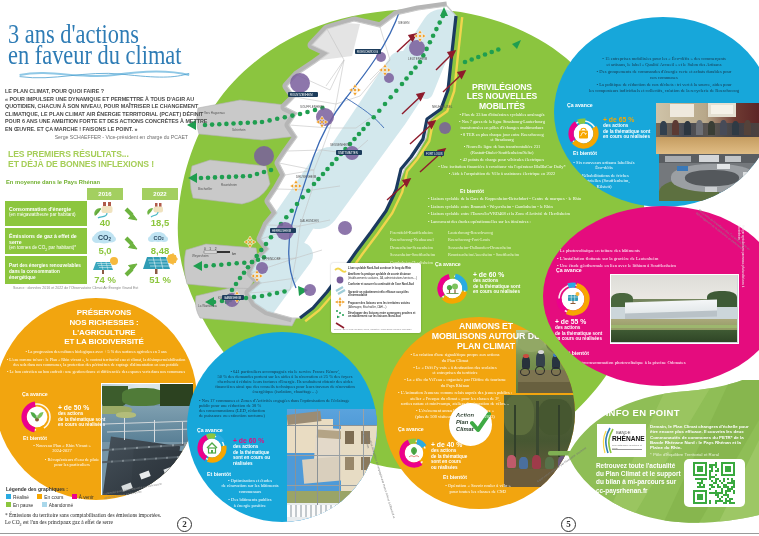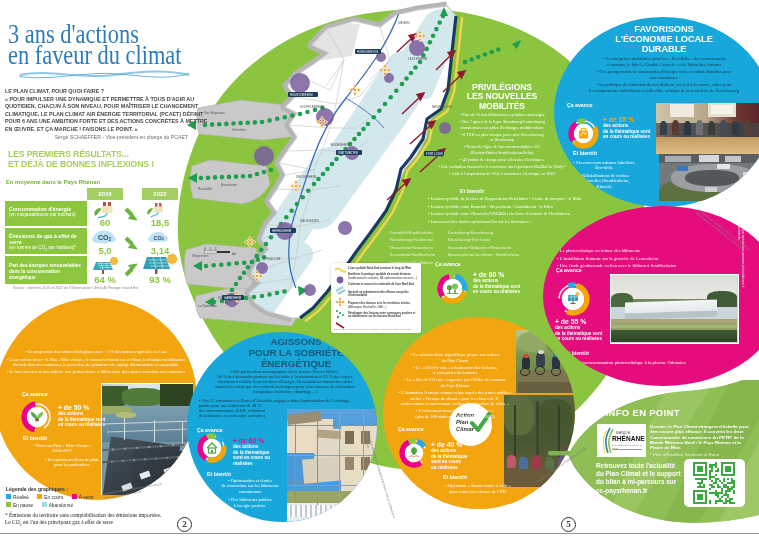--- a/index.html
+++ b/index.html
@@ -42,20 +42,21 @@
   .bullets div{position:relative;}
   .cav{font-size:5.2px;font-weight:bold;z-index:4;}
   .donut-label{z-index:4;}
   .donut-label b{display:block;font-size:6.8px;}
   .donut-label span{display:block;font-size:4.6px;line-height:5.6px;font-weight:bold;}
 </style>
 </head>
 <body>
 
 <div class="circ" style="left:-5px;top:298px;width:202px;height:202px;background:#f2a50f;">
+  <div class="abs sect w" style="left:29px;top:10px;width:160px;font-size:8px;line-height:9.8px;">PRÉSERVONS<br>NOS RICHESSES :<br>L'AGRICULTURE<br>ET LA BIODIVERSITÉ</div>
   <div class="abs bullets w" style="left:10px;top:51px;width:182px;text-align:center;font-size:4.2px;line-height:5px;">
     <div>• La progression des cultures biologiques avec + 5 % des surfaces agricoles en 3 ans</div>
     <div style="margin-top:2.6px;">• L'eau comme trésor : le Plan « Rhin vivant », le contrat territorial eau et climat, la désimperméabilisation des sols dans nos communes, la protection des périmètres de captage d'alimentation en eau potable</div>
     <div style="margin-top:2.6px;">• Le bon entretien au bon endroit : une gestion douce et différenciée des espaces verts dans nos communes</div>
   </div>
   <div class="abs cav w" style="left:27px;top:93px;">Ça avance</div>
   <div class="abs donut-label w" style="left:63px;top:106px;">
     <b>+ de 50 %</b>
     <span>des actions<br>de la thématique sont<br>en cours ou réalisées</span>
   </div>
@@ -465,26 +466,26 @@
   </div>
 <div class="rowlbl" style="top:227.5px;height:26.5px;padding-top:5px;">
   <b>Émissions de gaz à effet de serre</b>
     <span>(en tonnes de CO<sub style="font-size:3.5px;">2</sub> par habitant)*</span>
   </div>
 <div class="rowlbl" style="top:255.5px;height:28px;padding-top:7px;">
   <b style="font-size:4.7px;">Part des énergies renouvelables</b>
     <b style="font-size:4.7px;">dans la consommation énergétique</b>
   </div>
 
-<div class="num" style="left:83px;top:217px;">60</div>
+<div class="num" style="left:83px;top:217px;">40</div>
 <div class="num" style="left:138px;top:217px;">18,5</div>
 <div class="num" style="left:83px;top:245px;">5,0</div>
-<div class="num" style="left:138px;top:245px;">3,14</div>
-<div class="num" style="left:83px;top:274px;">64 %</div>
-<div class="num" style="left:138px;top:274px;">93 %</div>
+<div class="num" style="left:138px;top:245px;">8,48</div>
+<div class="num" style="left:83px;top:274px;">74 %</div>
+<div class="num" style="left:138px;top:274px;">51 %</div>
 
 <svg class="abs" style="left:90px;top:200px;" width="90" height="85" viewBox="0 0 90 85">
 
   <g>
     <path d="M11 8 C5 8 3 13 5 16 C8 13 10 12 11 8Z" fill="#6fb544"></path>
     <path d="M6 15 C7 12 9 10 11 9" stroke="#4e8f2f" stroke-width="0.7" fill="none"></path>
     <rect x="13" y="2" width="3" height="5" fill="#b05a4a"></rect>
       <rect x="18" y="2" width="3" height="5" fill="#b05a4a"></rect>
     <rect x="11.5" y="6" width="11" height="7" rx="2" fill="#f0e3c0"></rect>
     <path d="M17 13 C17 18 10 16 8 18" stroke="#49b8c6" stroke-width="1.2" fill="none"></path>
@@ -545,21 +546,20 @@
   <div>
     <span class="it"><span class="sq" style="background:#8cc63e;"></span>En pause</span>
     <span class="it"><span class="sq" style="background:#a9d7ea;"></span>Abandonné</span>
   </div>
 </div>
 
 <div class="footnote">* Émissions du territoire sans comptabilisation des émissions importées.<br>
 Le CO<sub style="font-size:4px;">2</sub> est l'un des principaux gaz à effet de serre</div>
 
 <div class="circ" style="left:554px;top:17px;width:218px;height:190px;background:#17a7da;">
-  <div class="abs sect w" style="left:24px;top:8px;width:172px;font-size:9.3px;line-height:9.8px;">FAVORISONS<br>L'ÉCONOMIE LOCALE<br>DURABLE</div>
   <div class="abs bullets" style="left:12px;top:39px;width:196px;text-align:center;font-size:4.6px;line-height:5.6px;color:#17374e;">
     <div>• 15 entreprises mobilisées pour les « Éco-défis » des commerçants<br>et artisans, le label « Qualité Accueil » et le Salon des Artisans</div>
     <div style="margin-top:2px;">• Des groupements de commandes d'énergie verte et achats durables pour<br>nos communes</div>
     <div style="margin-top:2px;">• La politique de réduction de nos déchets : tri vert à la source, aides pour<br>les composteurs individuels et collectifs, création de la recyclerie de Roeschwoog</div>
   </div>
   <div class="abs cav w" style="left:13px;top:85px;">Ça avance</div>
   <div class="abs donut-label" style="left:49px;top:99px;color:#fff;">
     <b style="color:#f7a600;">+ de 65 %</b>
     <span style="color:#fff;">des actions<br>de la thématique sont<br>en cours ou réalisées</span>
   </div>
@@ -624,21 +624,20 @@
     <div class="abs" style="left:0px;top:18px;width:22px;height:14px;background:#4a673e;border-radius:40% 40% 0 0;"></div>
     <div class="abs" style="left:14px;top:26px;width:92px;height:12px;background:linear-gradient(180deg,#f4f6f7,#e3e8ea);transform:skewY(-2deg);"></div>
     <div class="abs" style="left:14px;top:37px;width:92px;height:6px;background:#b9c2c7;transform:skewY(-2deg);"></div>
     <div class="abs" style="left:0;top:44px;width:126px;height:12px;background:linear-gradient(180deg,#aaa87a,#8f9a62);"></div>
     <div class="abs" style="left:0;top:50px;width:126px;height:3px;background:#9db76e;"></div>
     <div class="abs" style="left:0;top:55px;width:126px;height:12px;background:linear-gradient(180deg,#3f5a33,#2f4526);"></div>
   </div>
 </div>
 
 <div class="circ" style="left:187px;top:332px;width:190px;height:190px;background:#17a7da;">
-  <div class="abs sect" style="left:34px;top:4px;width:150px;font-size:9.8px;line-height:11px;color:#145a78;">AGISSONS<br>POUR LA SOBRIÉTÉ<br>ÉNERGÉTIQUE</div>
   <div class="abs bullets" style="left:8px;top:37px;width:180px;text-align:center;font-size:4.5px;line-height:5px;color:#15374d;">
     <div>• 641 particuliers accompagnés via le service France Rénov',<br>50 % des demandes portent sur les aides à la rénovation et 25 % des foyers<br>cherchent à réduire leurs factures d'énergie. Ils souhaitent obtenir des aides<br>financières ainsi que des conseils techniques pour leurs travaux de rénovation<br>énergétique (isolation, chauffage…)</div>
     <div style="margin-top:4px;text-align:left;padding-left:4px;">• Nos 17 communes et Zones d'Activités engagées dans l'optimisation de l'éclairage<br>public pour une réduction de 38 %<br>des consommations (LED, réduction<br>de puissance ou extinction nocturne)</div>
   </div>
   <div class="abs cav w" style="left:10px;top:95px;">Ça avance</div>
   <div class="abs donut-label" style="left:46px;top:105px;color:#fff;">
     <b style="color:#e50c7e;">+ de 60 %</b>
     <span>des actions<br>de la thématique<br>sont en cours ou<br>réalisées</span>
   </div>
   <div class="abs cav w" style="left:20px;top:139px;">Et bientôt</div>
@@ -666,20 +665,21 @@
     <div class="abs" style="left:30px;top:0px;width:1.2px;height:96px;background:#8b9296;"></div>
     <div class="abs" style="left:52px;top:2px;width:1.2px;height:92px;background:#9aa1a5;"></div>
     <div class="abs" style="left:76px;top:0px;width:1.2px;height:94px;background:#9aa1a5;"></div>
     <div class="abs" style="left:0px;top:16px;width:94px;height:1.2px;background:#8b9296;"></div>
     <div class="abs" style="left:0px;top:46px;width:94px;height:1.2px;background:#979ea2;"></div>
     <div class="abs" style="left:0px;top:76px;width:94px;height:1.2px;background:#979ea2;"></div>
   </div>
 </div>
 
 <div class="circ" style="left:383px;top:317px;width:192px;height:192px;background:#f2a50f;">
+  <div class="abs sect w" style="left:21px;top:5px;width:164px;font-size:8.8px;line-height:9.8px;">ANIMONS ET<br>MOBILISONS AUTOUR DU<br>PLAN CLIMAT</div>
   <div class="abs bullets w" style="left:2px;top:35px;width:140px;text-align:center;font-size:4.4px;line-height:5.6px;">
     <div>• La création d'une signalétique propre aux actions<br>du Plan Climat</div>
     <div style="margin-top:1.5px;">• Le « Défi J'y vais » à destination des scolaires<br>et entreprises du territoire</div>
     <div style="margin-top:1.5px;">• La « fête du Vél'eau » organisée par l'Office de tourisme<br>du Pays Rhénan</div>
     <div style="margin-top:1.5px;">• L'Animation Jeunesse comme relais auprès des jeunes publics :<br>atelier « Fresque du climat » pour les classes de 3ᵉ,<br>sorties nature et mini-camps, ateliers de réparation de vélos…</div>
     <div style="margin-top:1.5px;">• L'événement annuel « Destination nature »<br>(plus de 500 visiteurs à Gambsheim en 2023)</div>
   </div>
   <div class="abs cav w" style="left:15px;top:109px;">Ça avance</div>
   <div class="abs donut-label w" style="left:48px;top:124px;">
     <b>+ de 40 %</b>

